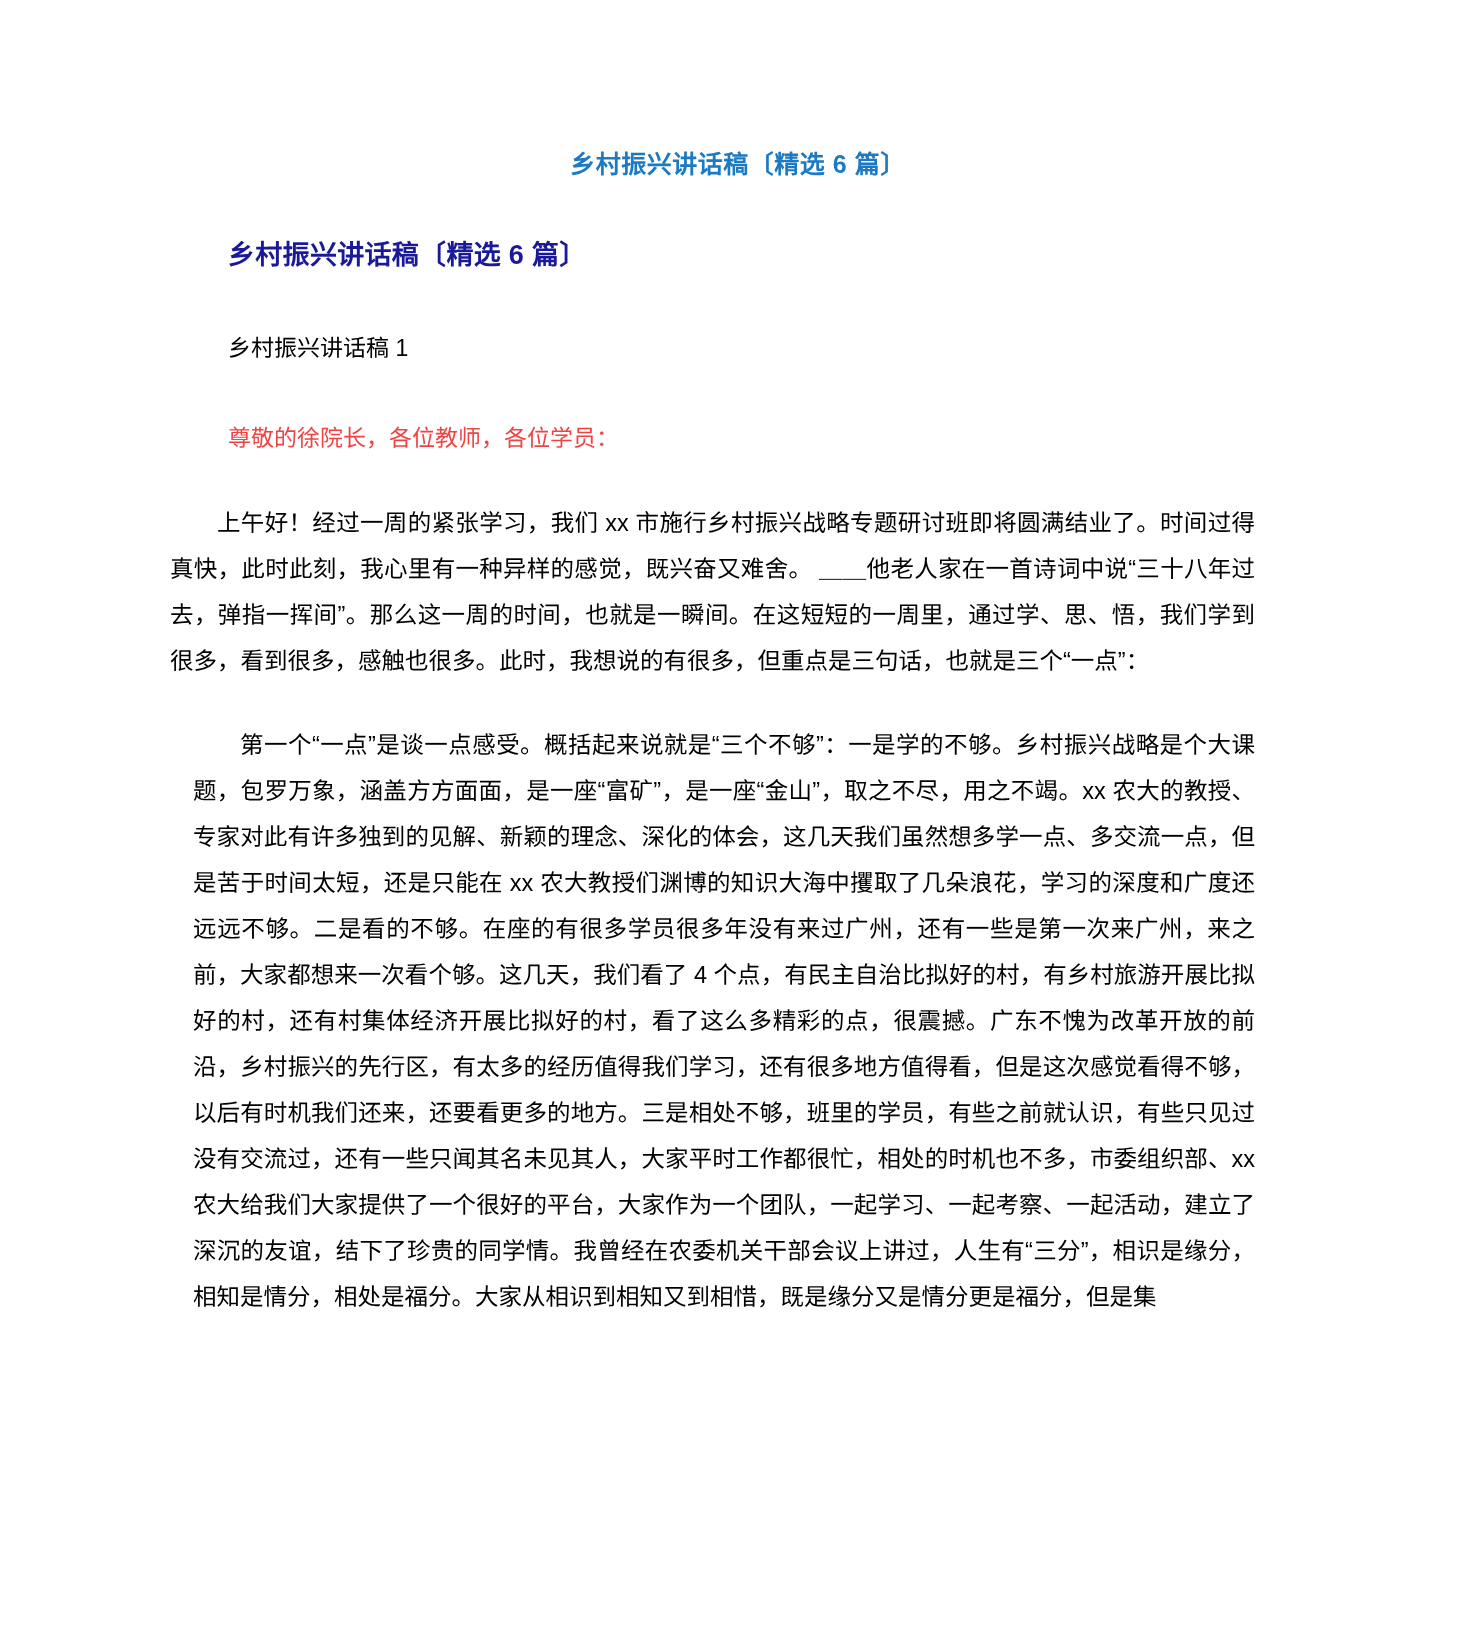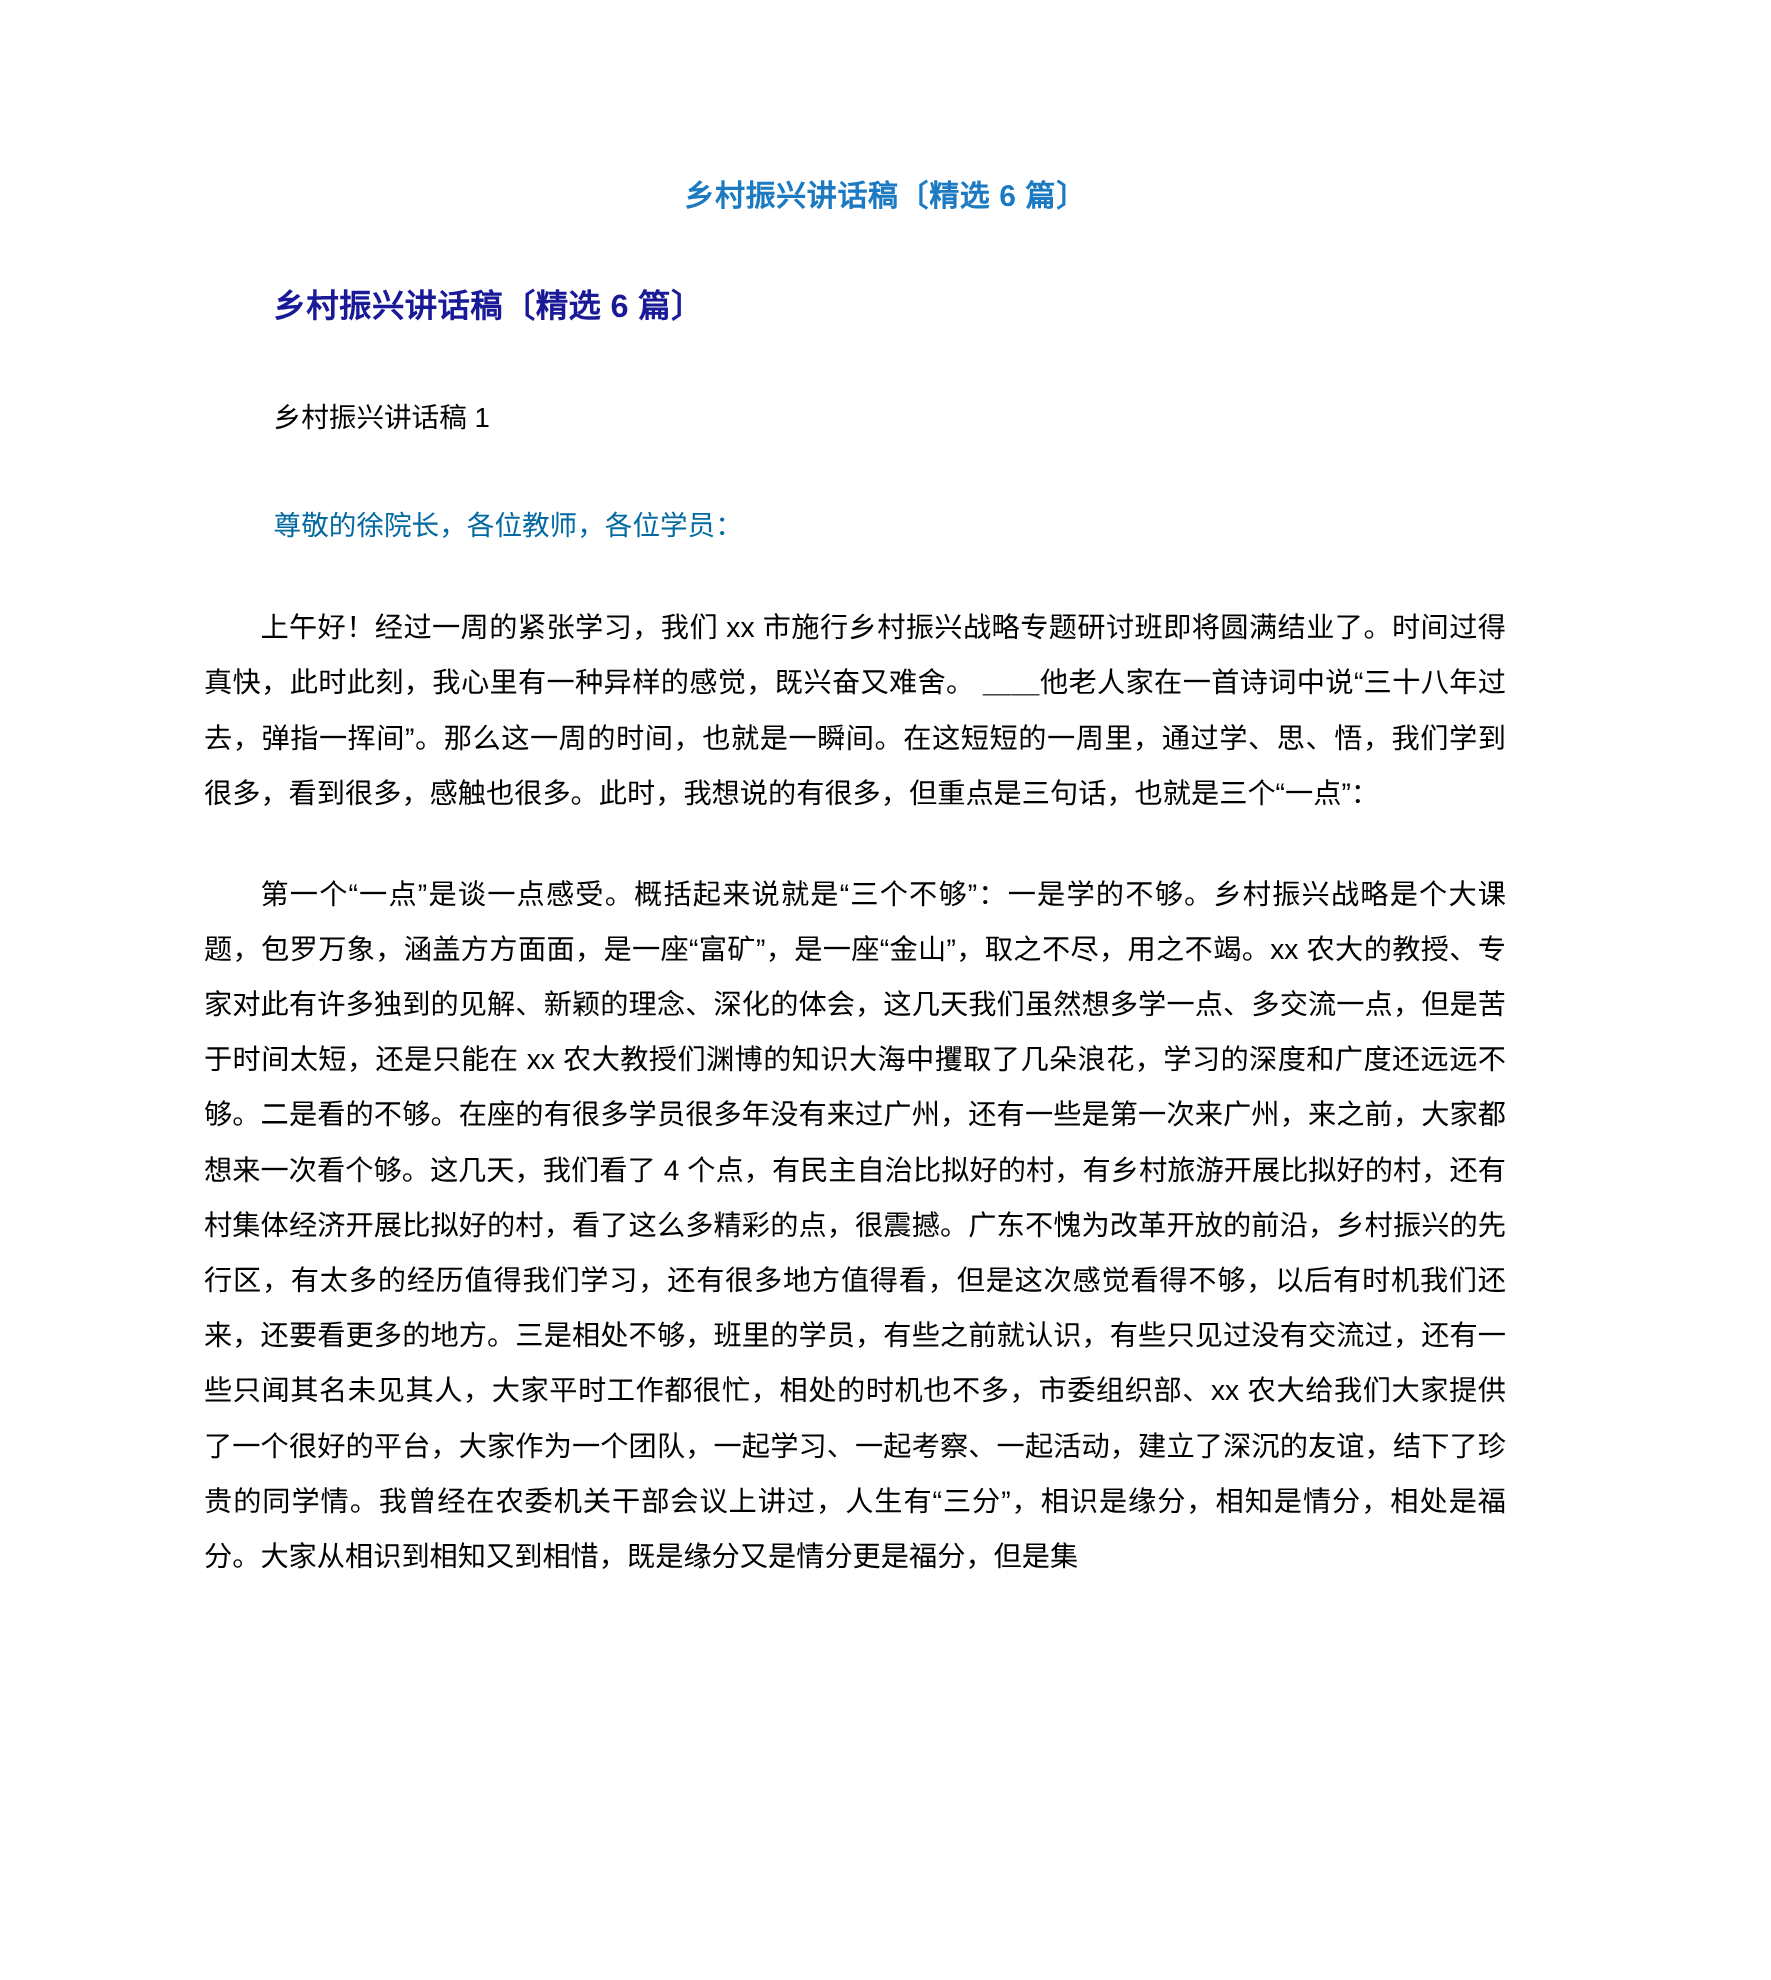--- a/index.html
+++ b/index.html
@@ -63,40 +63,41 @@
     padding-left: 58px;
     color: #000;
   }
 
   .salutation {
     font-size: 23px;
     line-height: 1.5;
     margin: 0;
     padding-top: 56px;
     padding-left: 58px;
-    color: #0369a1;
+    color: #ef4444;
   }
 
   p.para {
     font-size: 23.5px;
     line-height: 46px;
     margin: 0;
     text-align: justify;
     text-justify: inter-character;
     text-indent: 2em;
     color: #000;
     word-break: break-all;
   }
 
   p.para.first-para {
     padding-top: 44px;
   }
 
   p.para.second-para {
     padding-top: 38px;
+    margin-left: 23px;
   }
 </style>
 </head>
 <body>
 
 <div class="page">
 
   <h1 class="doc-title">乡村振兴讲话稿〔精选 6 篇〕</h1>
 
   <h2 class="doc-subtitle">乡村振兴讲话稿〔精选 6 篇〕</h2>

